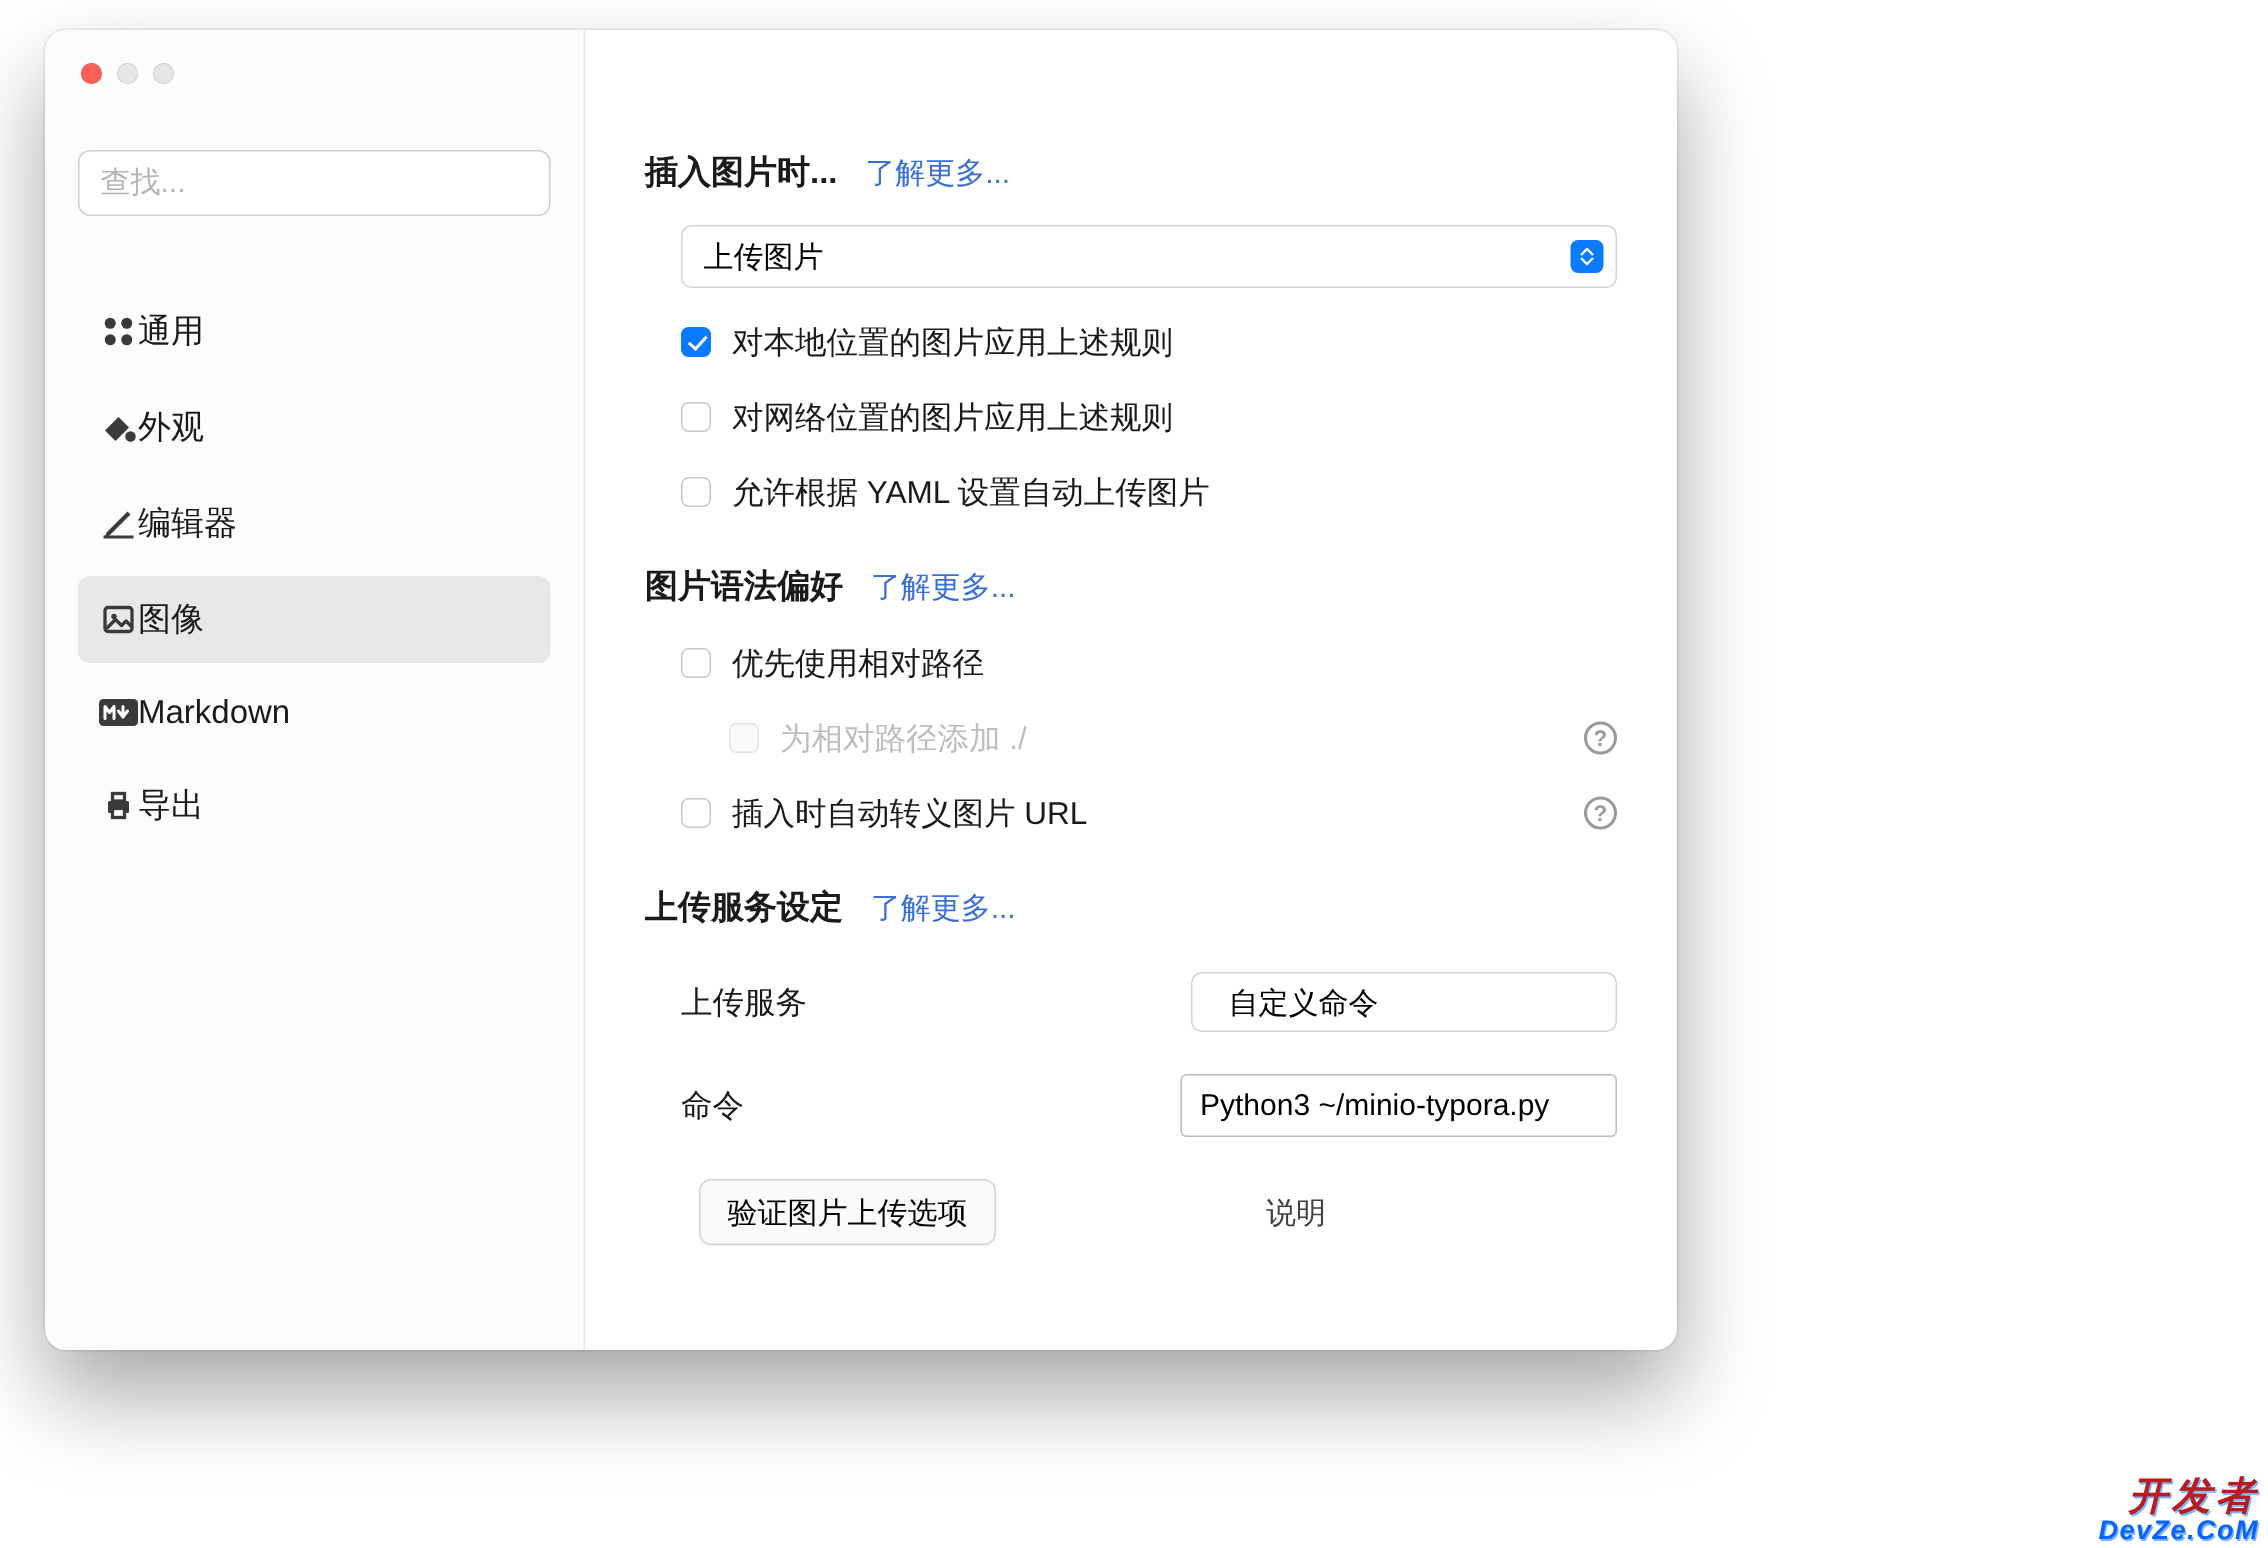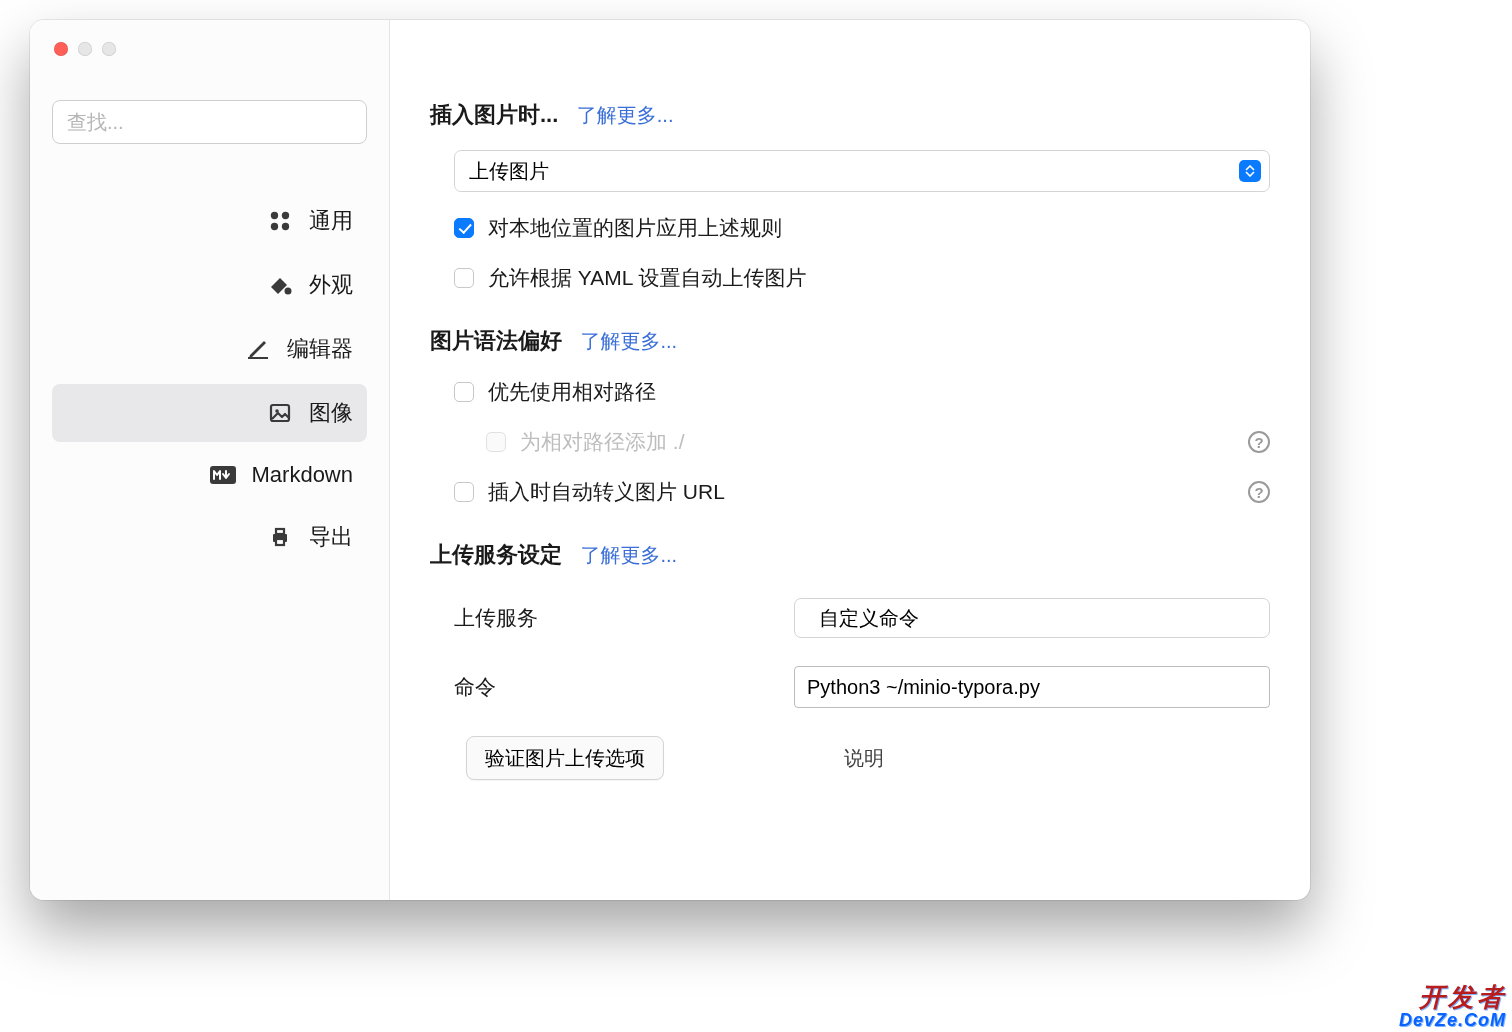--- a/index.html
+++ b/index.html
@@ -6,21 +6,21 @@
   body {
     font-family: -apple-system, "PingFang SC", "Helvetica Neue", Arial, sans-serif;
     background: #ffffff;
     width: 1512px;
     height: 1032px;
     display: flex;
     align-items: flex-start;
     justify-content: flex-start;
   }
   .window {
-    width: 1280px;
+    width: 1088px;
     height: 880px;
     margin: 20px 0 0 30px;
     background: #ffffff;
     border-radius: 14px;
     box-shadow: 0 30px 60px rgba(0,0,0,0.35), 0 0 0 1px rgba(0,0,0,0.08);
     display: flex;
     overflow: hidden;
     position: relative;
   }
   .traffic-lights {
@@ -50,27 +50,25 @@
     font-size: 20px;
     background: #ffffff;
     color: #333;
     outline: none;
   }
   .search::placeholder { color: #b5b5b5; }
   .nav { margin-top: 48px; display: flex; flex-direction: column; gap: 6px; }
   .nav-item {
     display: flex;
     align-items: center;
-    gap: 16px;
     padding: 14px 14px;
     border-radius: 8px;
     font-size: 22px;
     color: #1a1a1a;
     cursor: pointer;
-    justify-content: flex-end;
   }
   .nav-item.active { background: #e8e8ea; }
   .nav-icon { width: 26px; height: 26px; display:flex; align-items:center; justify-content:center; flex-shrink:0; color:#3a3a3a;}
   .content {
     flex: 1;
     padding: 80px 40px 40px 40px;
     overflow: auto;
   }
   .section-title {
     font-size: 22px;
@@ -243,20 +241,24 @@
             </svg>
           <svg width="10" height="6" viewBox="0 0 10 6">
               <path d="M1 1 L5 5 L9 1" stroke="#fff" stroke-width="1.6" fill="none"></path>
             </svg>
         </span>
       </div>
 
       <div class="check-row" style="margin-left:24px;">
         <span class="checkbox checked"></span>
         <span>对本地位置的图片应用上述规则</span>
+      </div>
+      <div class="check-row" style="margin-left:24px;">
+        <span class="checkbox"></span>
+        <span>对网络位置的图片应用上述规则</span>
       </div>
       <div class="check-row" style="margin-left:24px;">
         <span class="checkbox"></span>
         <span>允许根据 YAML 设置自动上传图片</span>
       </div>
     </div>
 
     <div class="section">
       <span class="section-title">图片语法偏好</span>
       <span class="learn-more">了解更多...</span>

